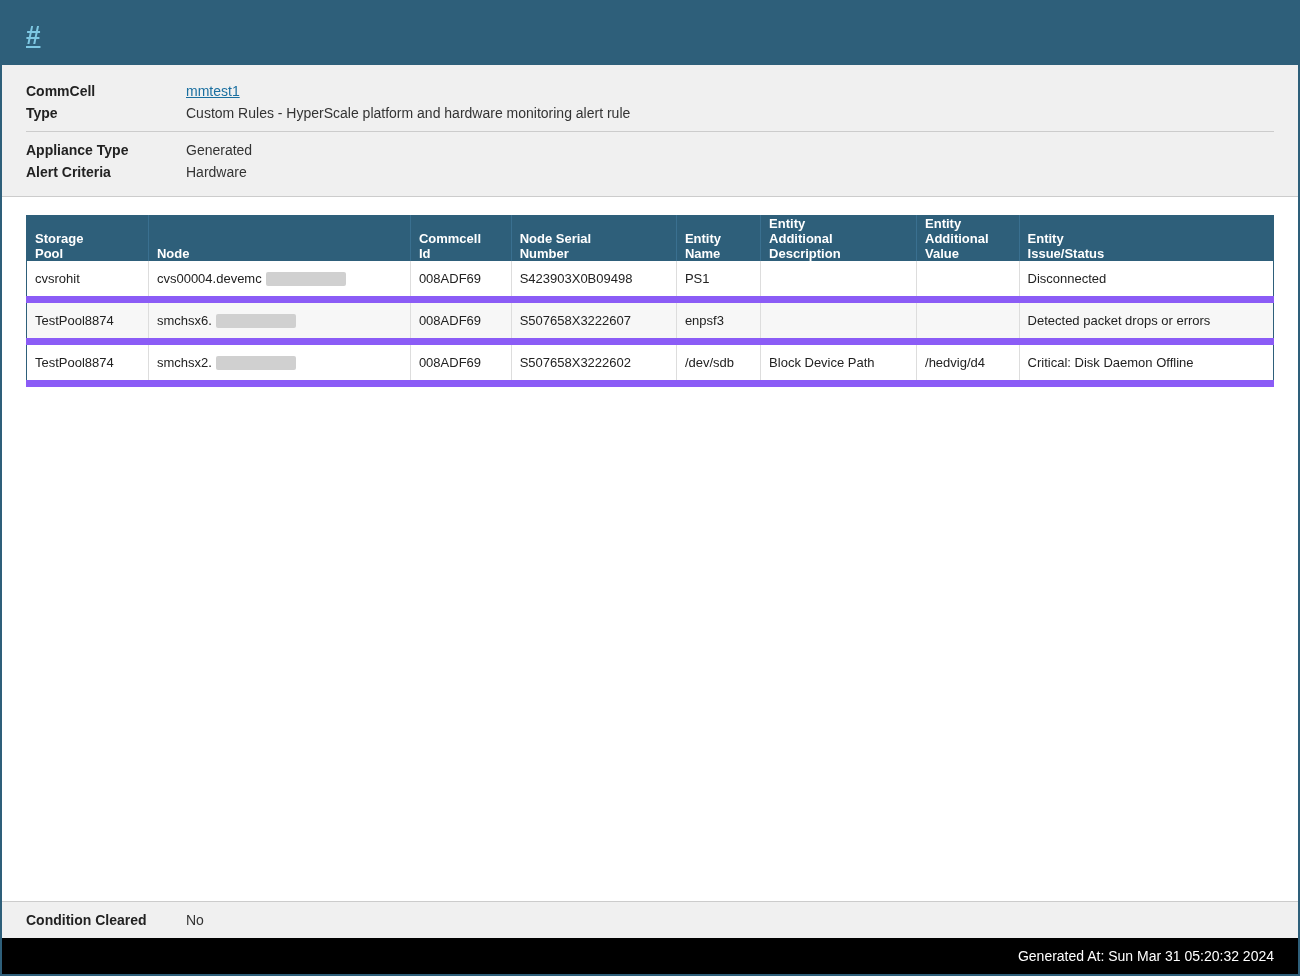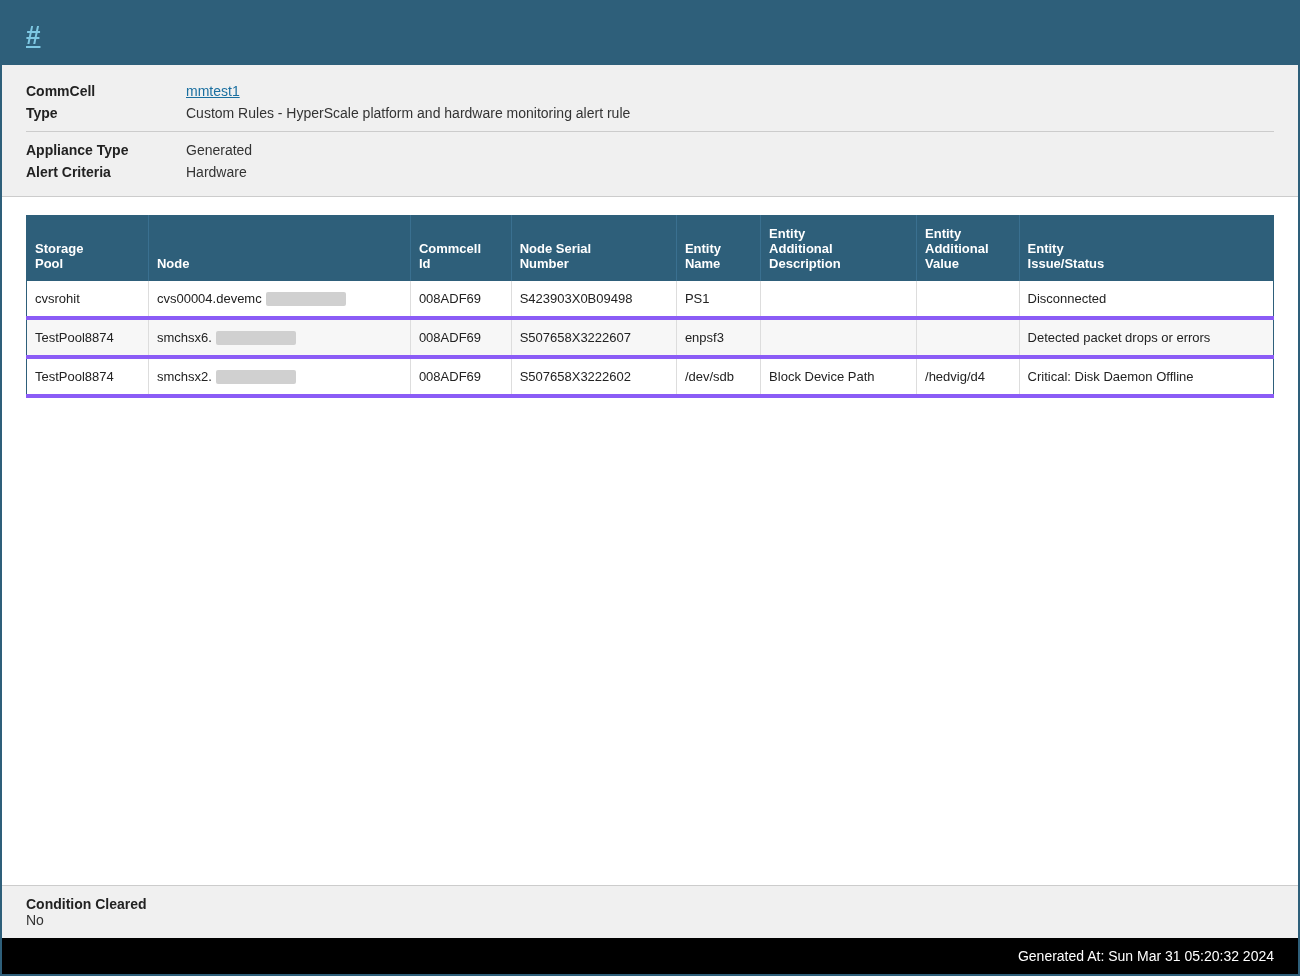--- a/index.html
+++ b/index.html
@@ -63,32 +63,32 @@
     table {
       width: 100%;
       border-collapse: collapse;
       border: 1px solid #2e5f7a;
     }
     thead tr {
       background: #2e5f7a;
       color: #fff;
     }
     thead th {
-      padding: 10px 8px;
+      padding: 0 8px;
       text-align: left;
       font-weight: bold;
       font-size: 13px;
       vertical-align: bottom;
       border-right: 1px solid #3a7090;
     }
     thead th:last-child {
       border-right: none;
     }
     tbody tr {
-      border-bottom: 4px solid #8b5cf6;
+      border-bottom: 7px solid #8b5cf6;
       margin-top: 9px;
     }
     tbody tr:nth-child(even) {
       background: #f7f7f7;
     }
     tbody td {
       padding: 10px 8px;
       vertical-align: top;
       font-size: 13px;
       border-right: 1px solid #ddd;
@@ -106,21 +106,20 @@
     }
     
     .condition-section {
       padding: 10px 24px 10px 24px;
       background: #f0f0f0;
       border-top: 1px solid #ccc;
     }
     .condition-row {
       display: flex;
       align-items: baseline;
-      flex-direction: column;
     }
     
     .page-footer {
       background: #000000;
       color: #fff;
       text-align: right;
       padding: 10px 24px;
       font-size: 14px;
     }
   </style>

